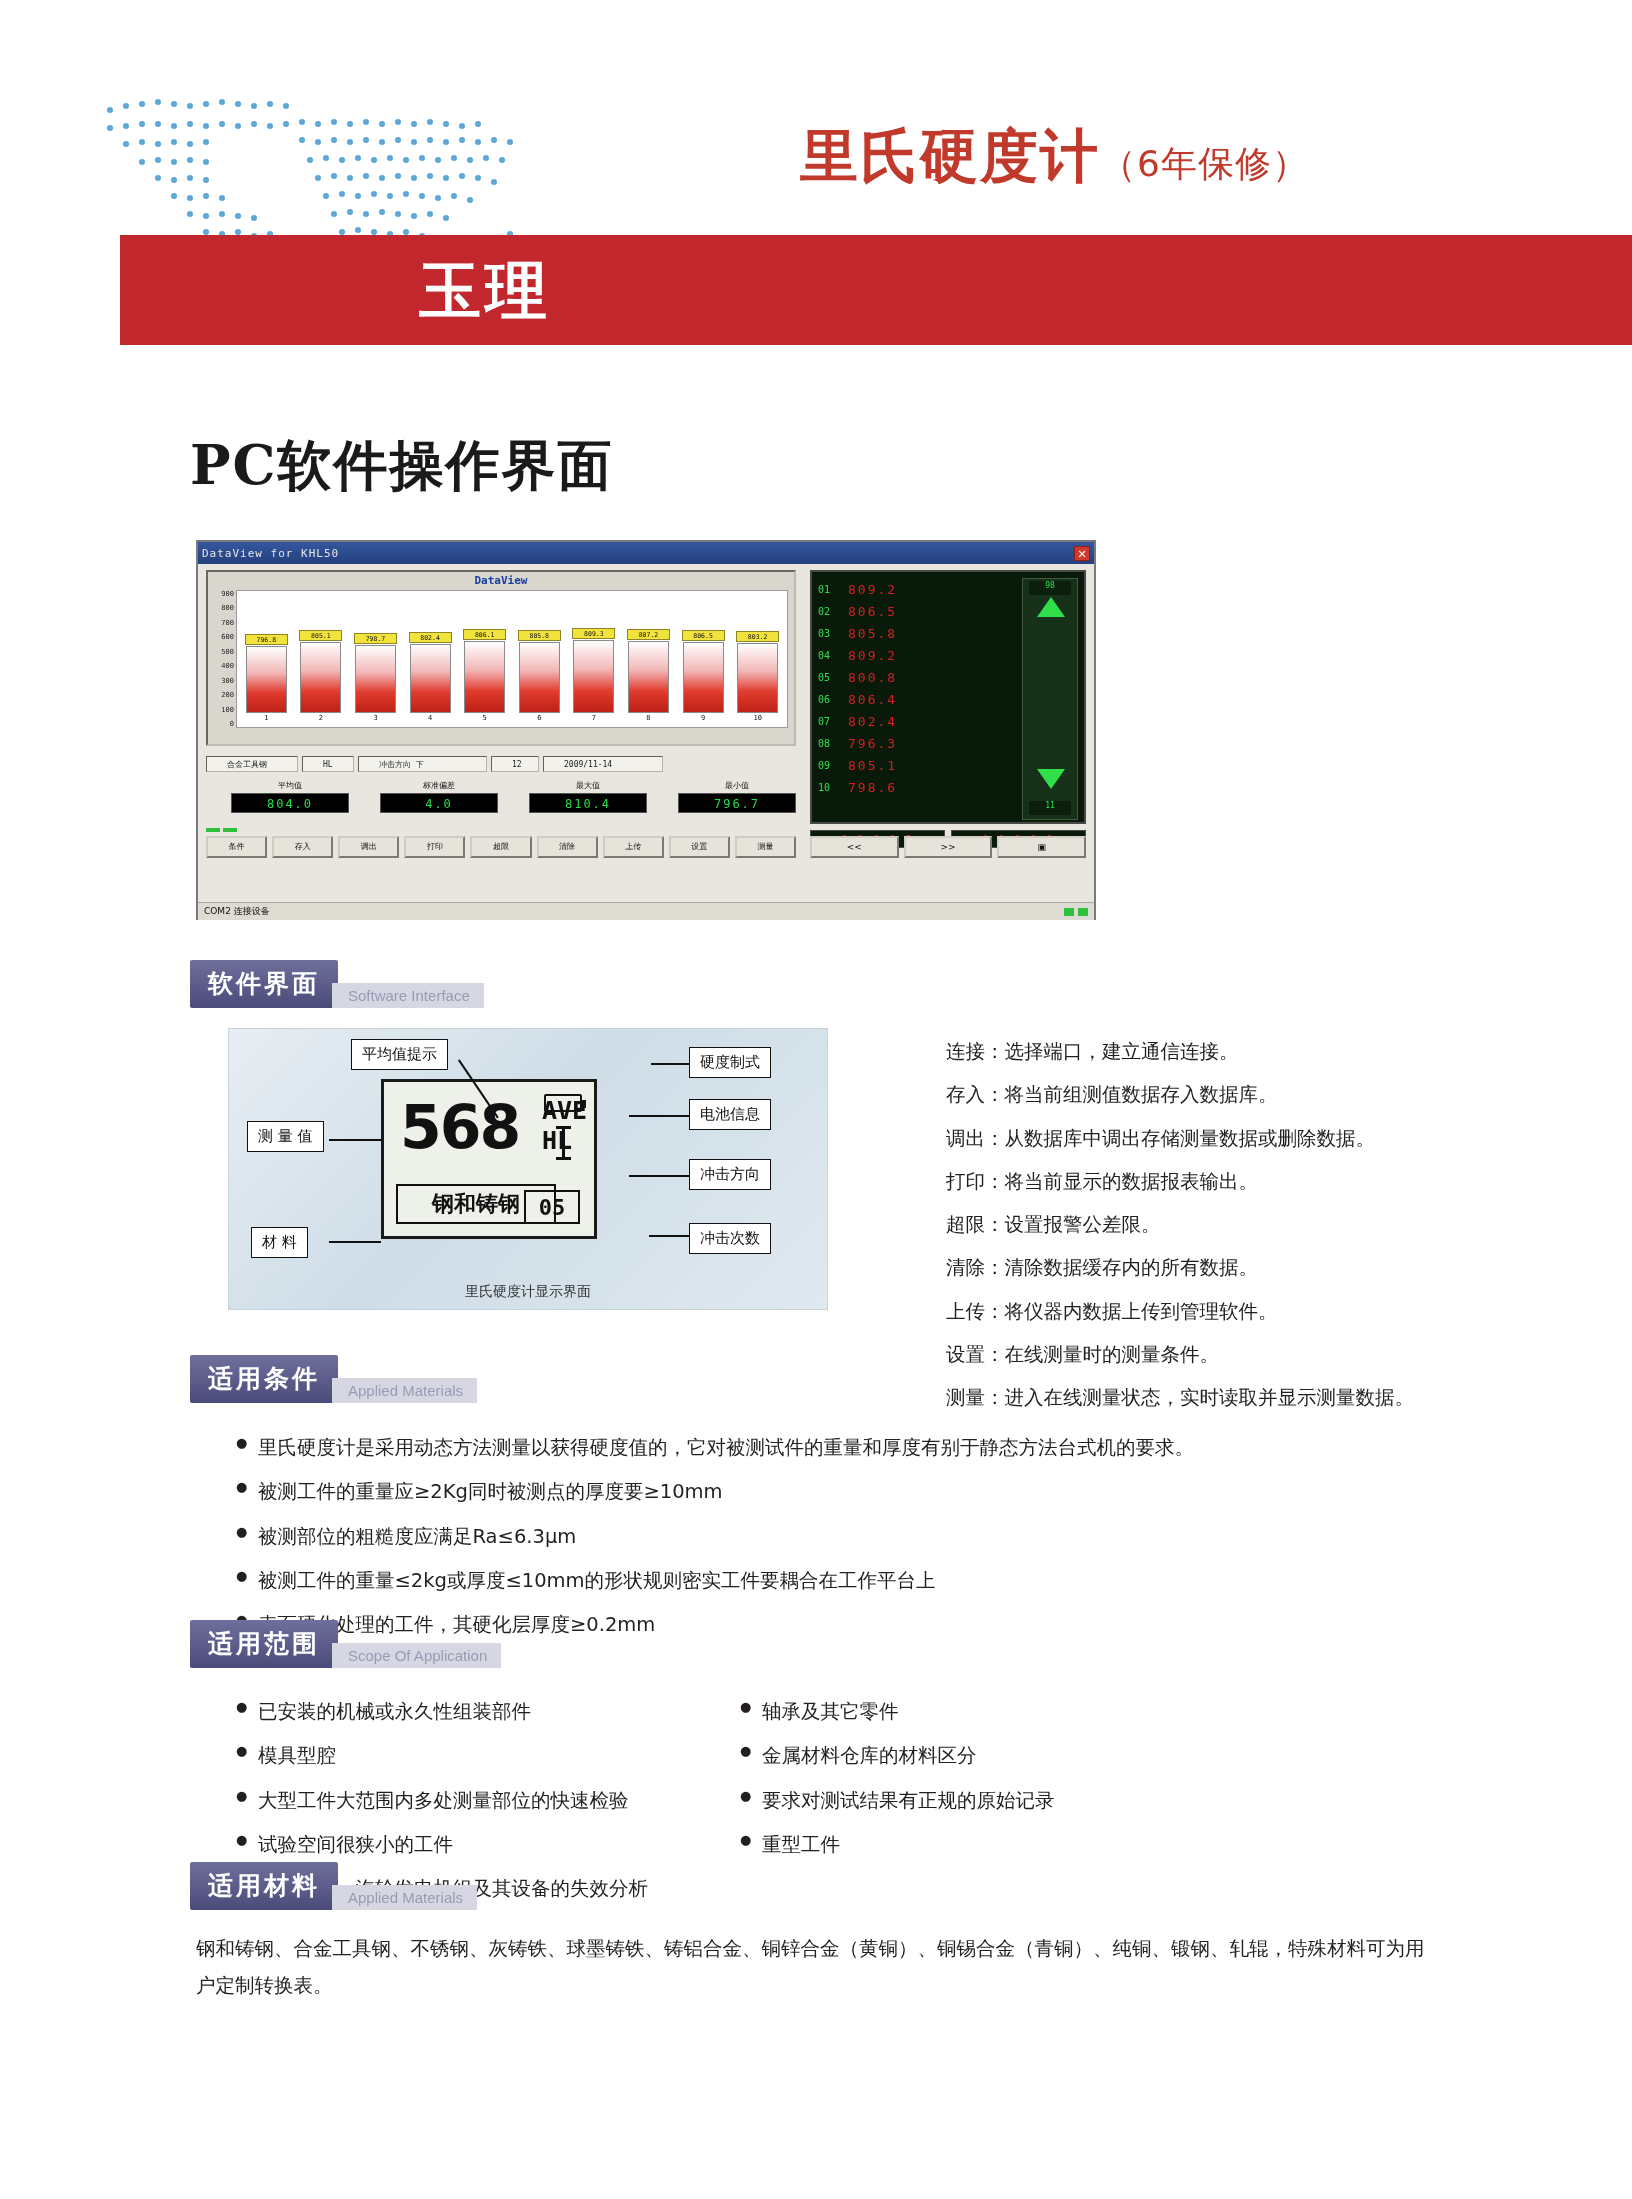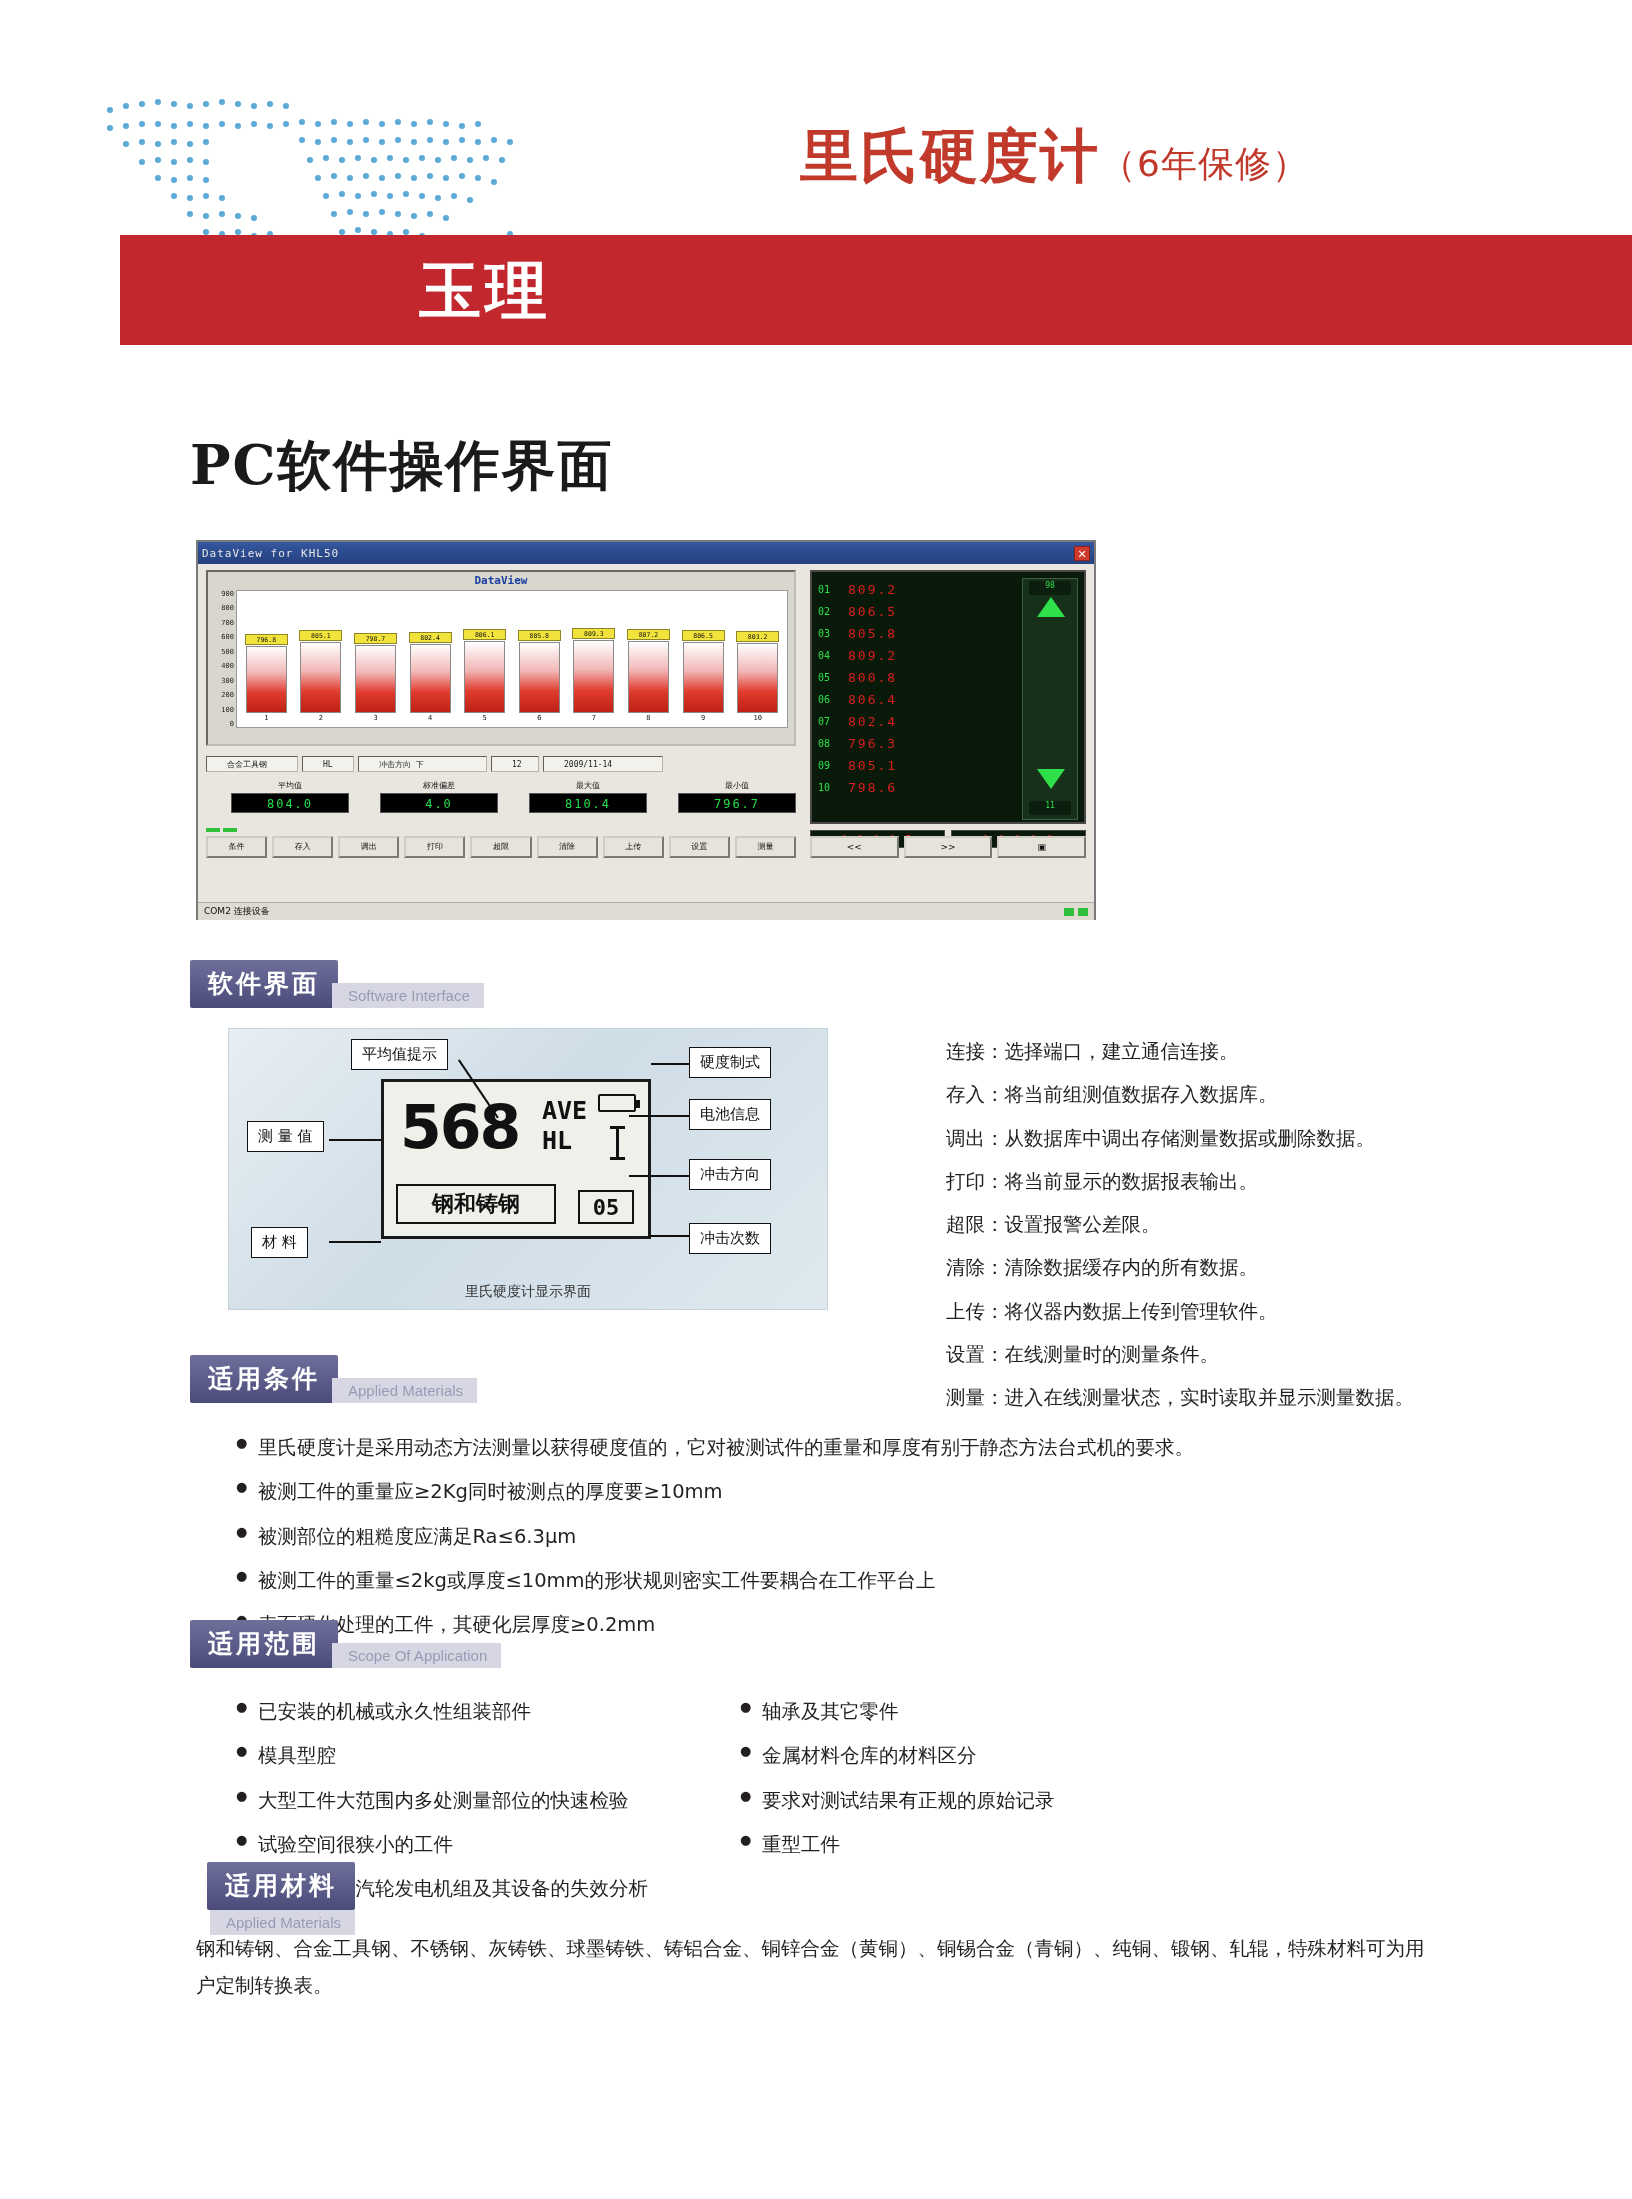--- a/index.html
+++ b/index.html
@@ -242,21 +242,21 @@
     font-family:"Liberation Sans", sans-serif;
   }
 
   
   .iface-img {
     position:absolute; left:228px; top:1028px; width:600px; height:282px;
     background:linear-gradient(135deg,#e7eef3 0%,#cfdde7 45%,#dfe9ef 100%);
     border:1px solid #c7d3db;
   }
   .lcd-mock {
-    position:absolute; left:152px; top:50px; width:270px; height:160px;
+    position:absolute; left:152px; top:50px; width:216px; height:160px;
     border:3px solid #1a1a1a; background:#eef1ea;
   }
   .lcd-mock .big {
     position:absolute; left:16px; top:10px;
     font-family:"DejaVu Sans", sans-serif; font-size:60px; font-weight:bold;
     color:#111; letter-spacing:-2px;
   }
   .lcd-mock .ave {
     position:absolute; left:158px; top:14px; font-size:25px; font-weight:bold;
     font-family:"DejaVu Sans Mono", monospace; color:#111;
@@ -801,17 +801,17 @@
     <li>试验空间很狭小的工件</li>
     <li>压力容器、汽轮发电机组及其设备的失效分析</li>
   </ul>
 <ul class="bullets scope-col-right" id="scoperight">
     <li>轴承及其它零件</li>
     <li>金属材料仓库的材料区分</li>
     <li>要求对测试结果有正规的原始记录</li>
     <li>重型工件</li>
   </ul>
 
-<div class="sec-head" style="left:207px; top:1862px;flex-direction:column;">
+<div class="sec-head" style="left:190px; top:1862px;">
   <span class="sec-badge">适用材料</span>
   <span class="sec-en">Applied Materials</span>
 </div>
 <div class="materials-text">钢和铸钢、合金工具钢、不锈钢、灰铸铁、球墨铸铁、铸铝合金、铜锌合金（黄铜）、铜锡合金（青铜）、纯铜、锻钢、轧辊，特殊材料可为用户定制转换表。</div>
 
 </body></html>

